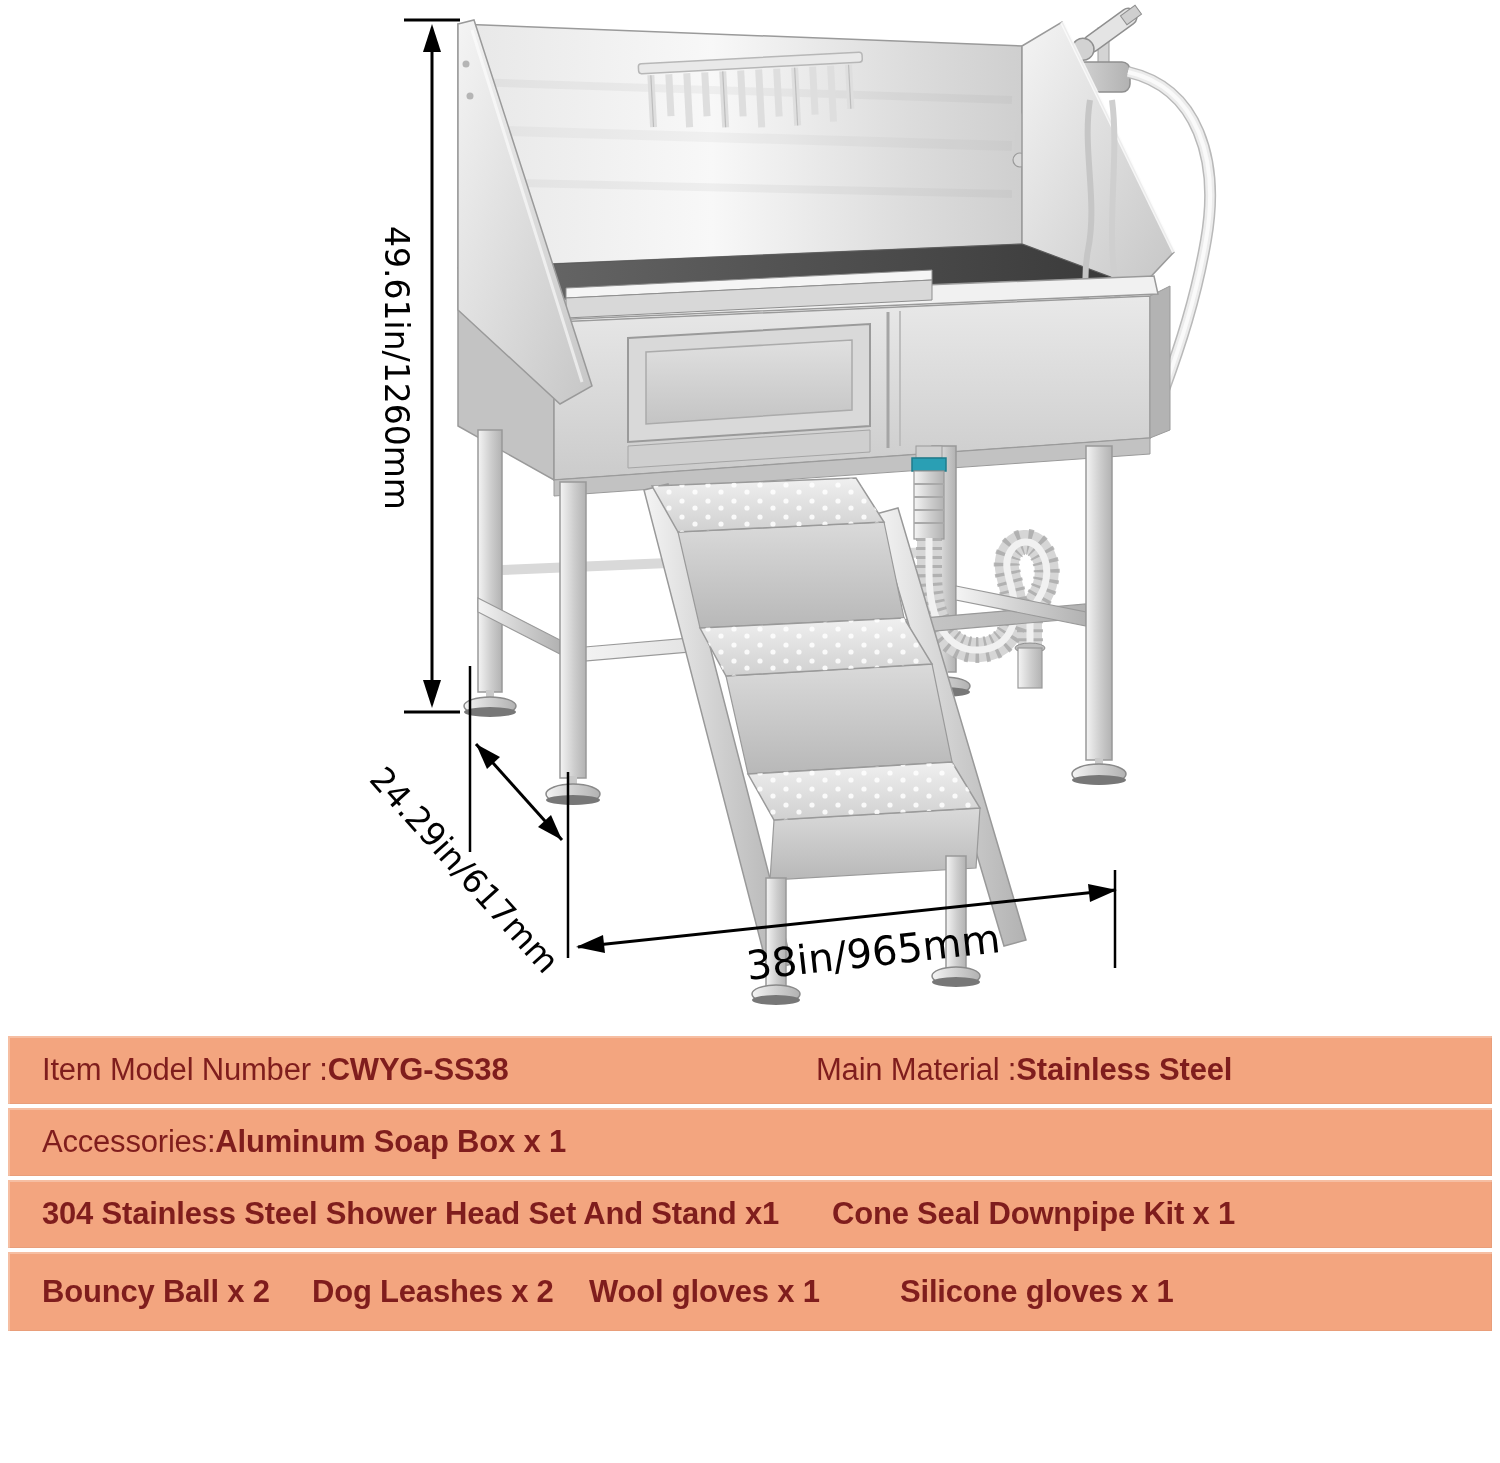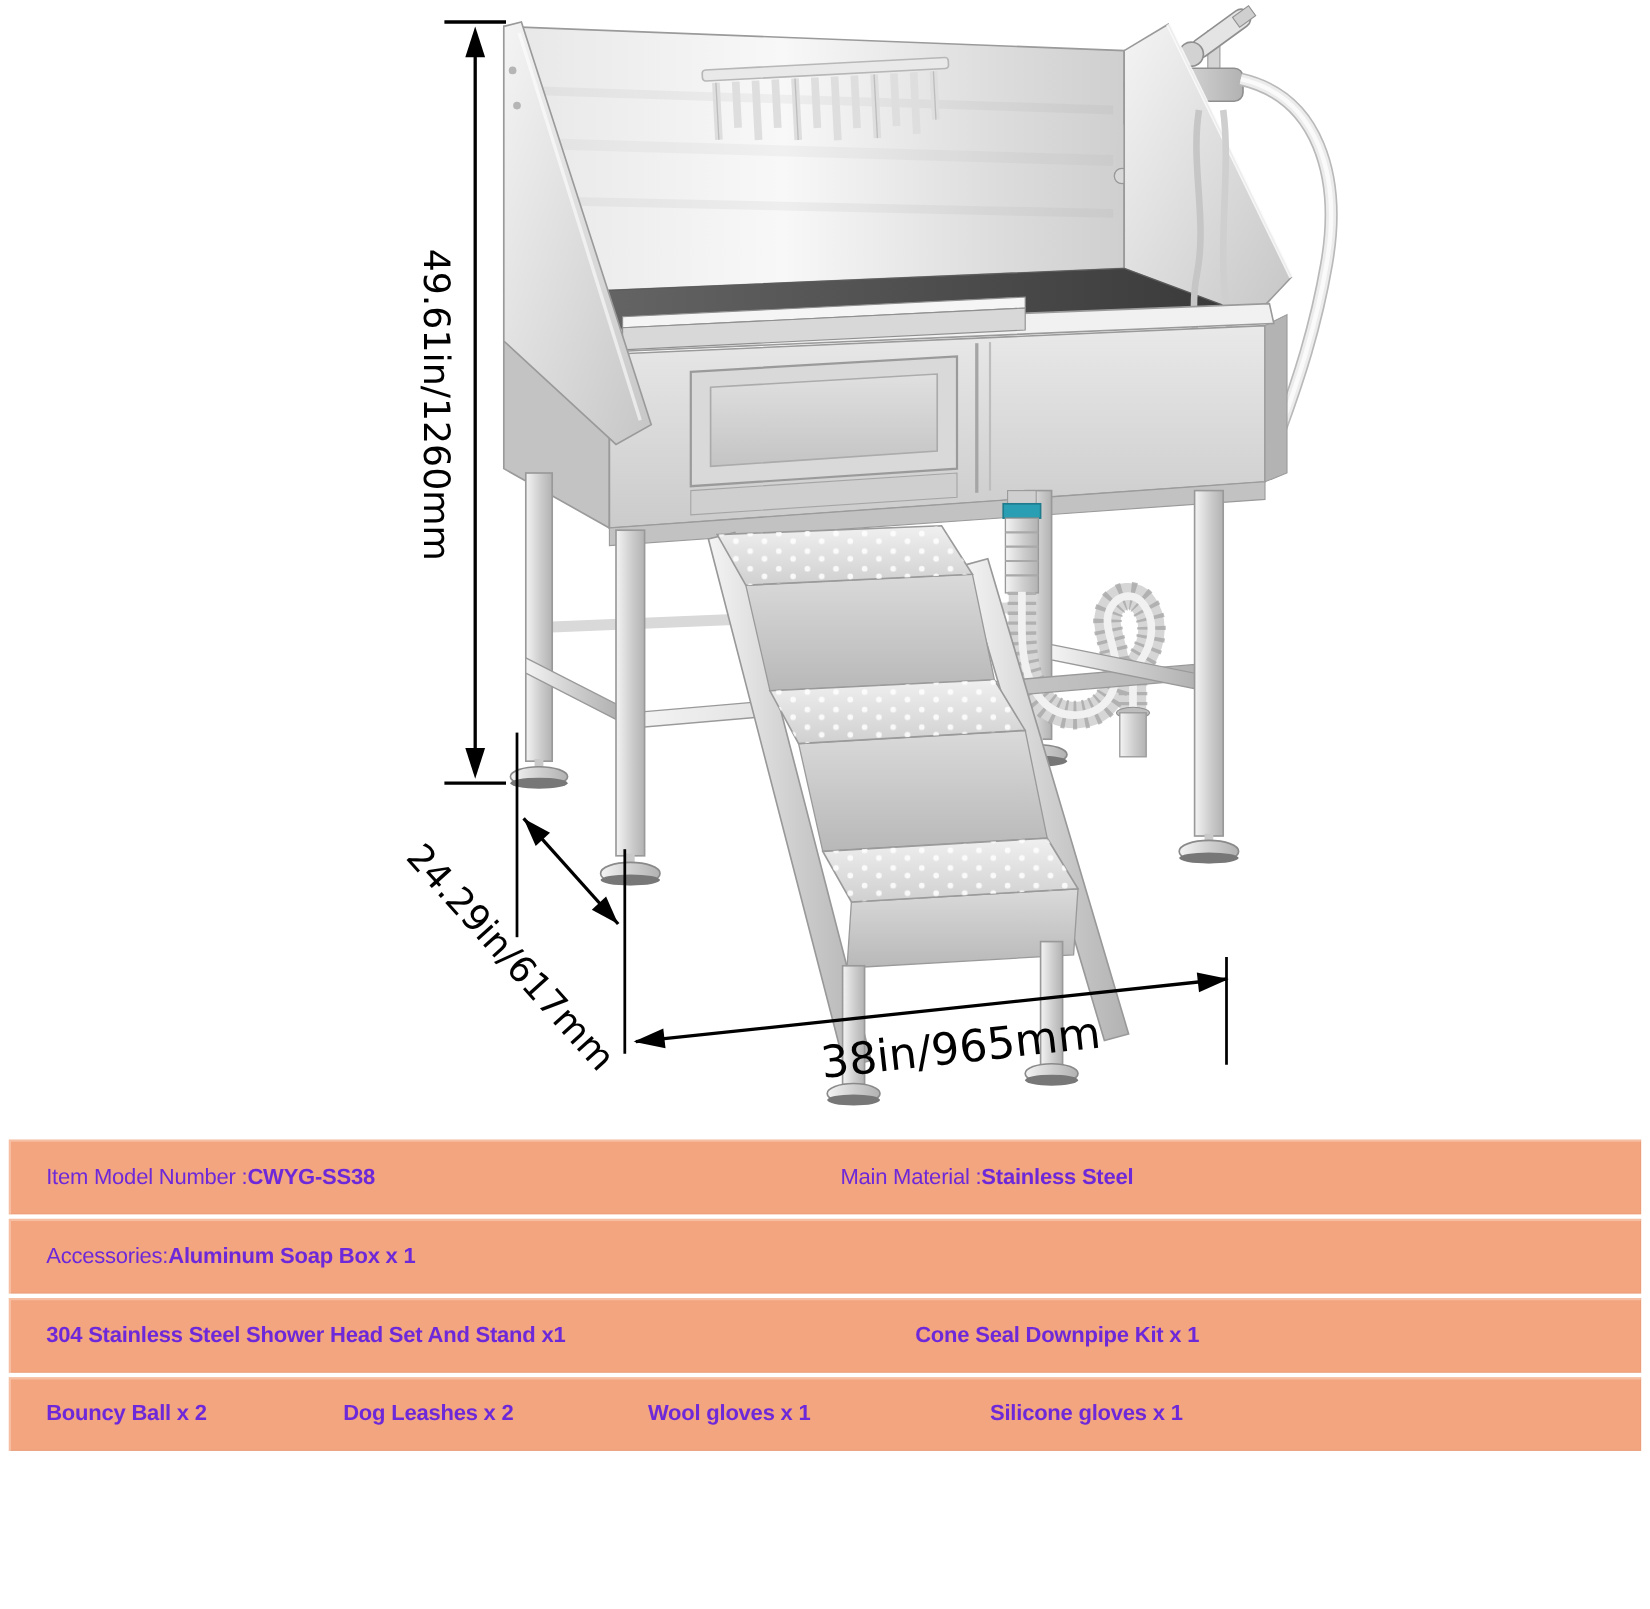--- a/index.html
+++ b/index.html
@@ -9,29 +9,29 @@
   }
   #stage{position:absolute;inset:0;}
   #tub-svg{position:absolute;top:0;left:0;}
 
   
   #spec-table{position:absolute;left:8px;top:1036px;width:1484px;}
   .spec-row{
     position:relative;height:68px;background:#f3a57f;margin-bottom:4px;
     box-shadow:inset 2px 2px 0 rgba(255,255,255,.28), inset -1px -1px 0 rgba(0,0,0,.04);
   }
-  .spec-row:last-child{height:67px;margin-bottom:0;}
+  .spec-row:last-child{height:79px;margin-bottom:0;}
   .spec-cell{
     position:absolute;top:0;height:100%;display:flex;align-items:center;
-    white-space:nowrap;font-size:20px;color:#6d28d9;letter-spacing:-0.2px;
+    white-space:nowrap;font-size:31px;color:#7f1d1d;letter-spacing:-0.2px;
   }
   .spec-cell .lbl{font-weight:400;}
   .spec-cell .val{font-weight:700;}
   .row-1 .c1,.row-2 .c1,.row-3 .c1,.row-4 .c1,.row-5 .c1,.row-6 .c1{left:34px;}
-  .row-1 .c2,.row-2 .c2{left:756px;}
+  .row-1 .c2,.row-2 .c2{left:808px;}
   .row-4 .c2{left:627px;}
   .row-5 .c2{left:824px;}
   .row-6 .c2{left:304px;}
   .row-6 .c3{left:581px;}
   .row-6 .c4{left:852px;margin-left:40px;}
   .row-6 .c5{left:1152px;}
 
   
   .dim-label{font-family:"DejaVu Sans",sans-serif;fill:#000;}
 </style>

